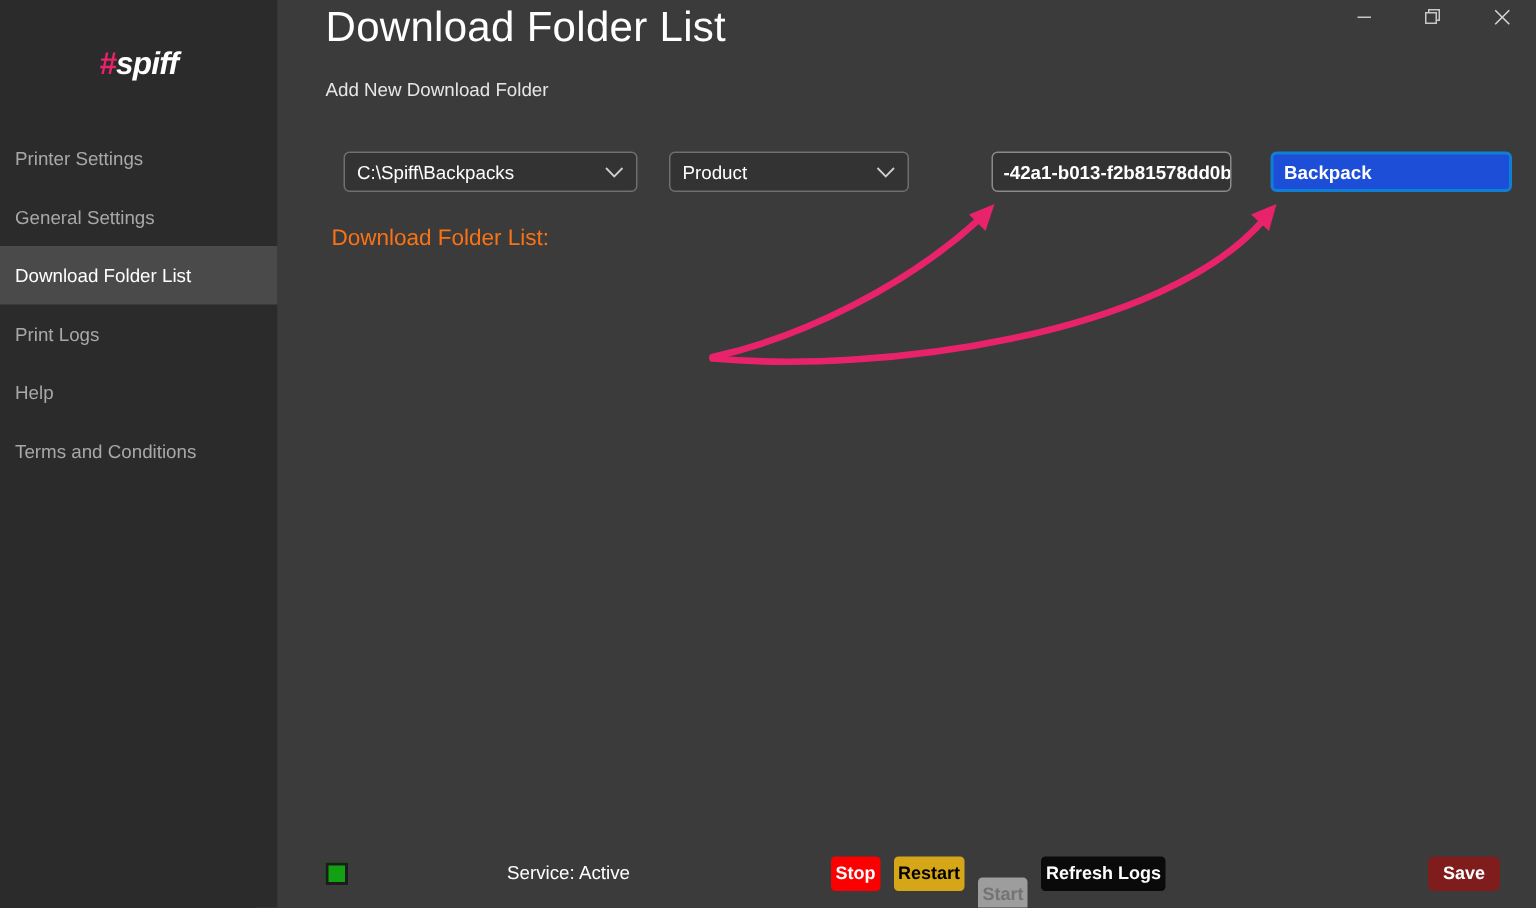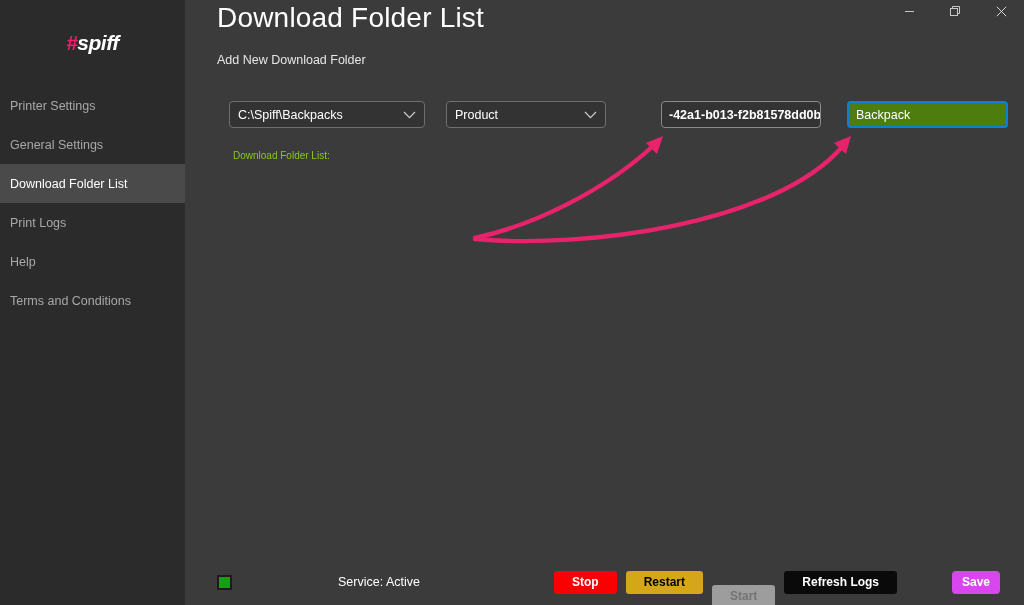--- a/index.html
+++ b/index.html
@@ -150,50 +150,50 @@
     color: #ffffff;
     margin-right: 26px;
     cursor: text;
     overflow: hidden;
     white-space: nowrap;
     margin-left: 29px;
   }
 
   #name-input {
     width: 161px;
-    background: #4d7c0f;
+    background: #1d4ed8;
     border: 2px solid #0f7fd4;
     padding: 0 7px;
     font-size: 12.5px;
     color: #ffffff;
-    font-weight: normal;
+    font-weight: bold;
     margin-right: 16px;
     cursor: text;
     white-space: nowrap;
   }
 
   #add-button {
     width: 24px;
     height: 24px;
     background: #e8236c;
     border: none;
     border-radius: 3px;
     display: flex;
     align-items: center;
     justify-content: center;
     cursor: pointer;
     padding: 0;
   }
 
   #list-label {
     position: absolute;
-    left: 48px;
+    left: 36px;
     top: 150px;
-    font-size: 10px;
-    color: #84cc16;
+    font-size: 15px;
+    color: #f97316;
     white-space: nowrap;
   }
 
   #folder-list {
     position: absolute;
     left: 32px;
     top: 172px;
     right: 18px;
     bottom: 60px;
   }
@@ -237,42 +237,42 @@
 
   #service-buttons {
     margin-left: 134px;
     display: flex;
     align-items: center;
     gap: 9px;
   }
 
   .svc-btn {
     height: 23px;
-    padding: 0 18px;
+    padding: 0 3px;
     border: none;
     border-radius: 3px;
     font-family: "Liberation Sans", sans-serif;
     font-size: 12px;
     font-weight: bold;
     cursor: pointer;
     display: flex;
     align-items: center;
     justify-content: center;
     white-space: nowrap;
   }
   .btn-stop    { background: #fa0000; color: #ffffff; }
   .btn-restart { background: #d6a619; color: #000000; }
   .btn-start   { background: #9d9d9d; color: #747474; cursor: default; margin-top: 28px; }
   .btn-refresh { background: #0a0a0a; color: #ffffff; }
 
   #save-button {
     margin-left: auto;
     height: 23px;
     padding: 0 10px;
-    background: #d946ef;
+    background: #7f1d1d;
     color: #ffffff;
     border: none;
     border-radius: 4px;
     font-family: "Liberation Sans", sans-serif;
     font-size: 12px;
     font-weight: bold;
     cursor: pointer;
     display: flex;
     align-items: center;
     justify-content: center;

